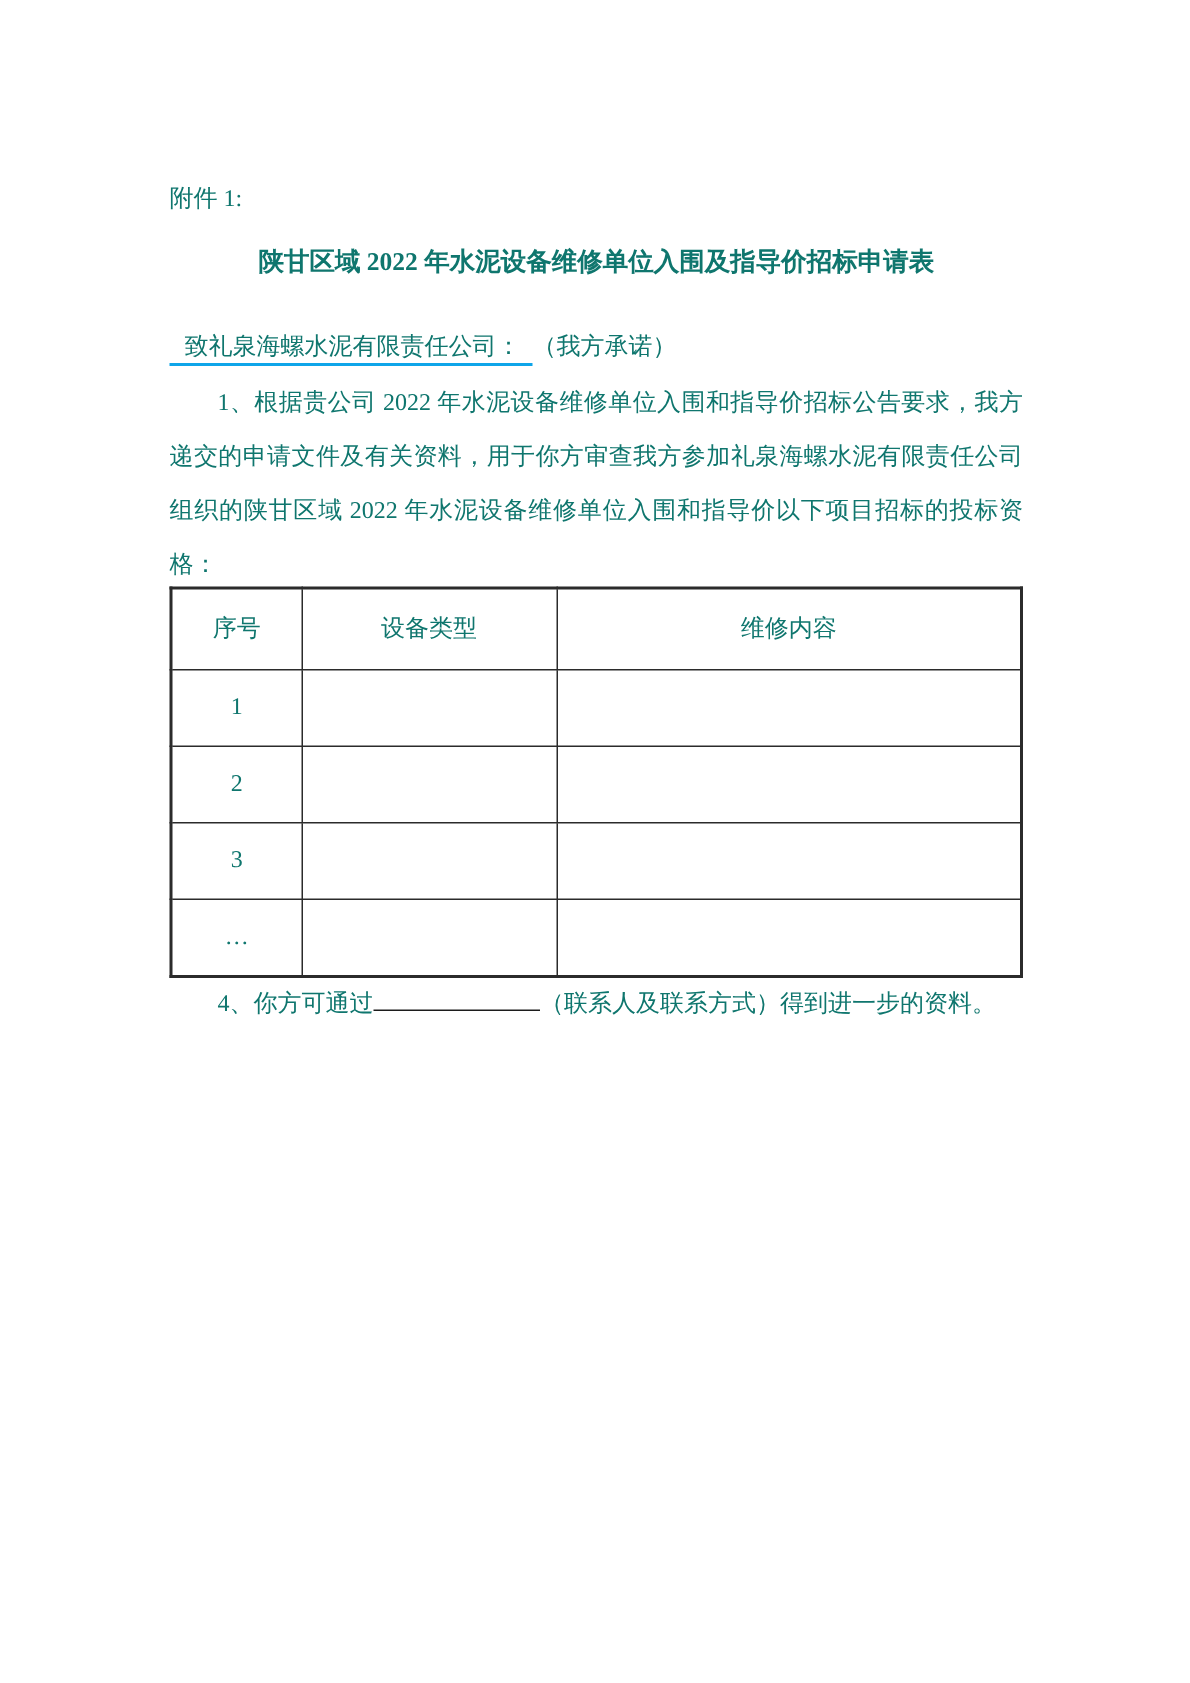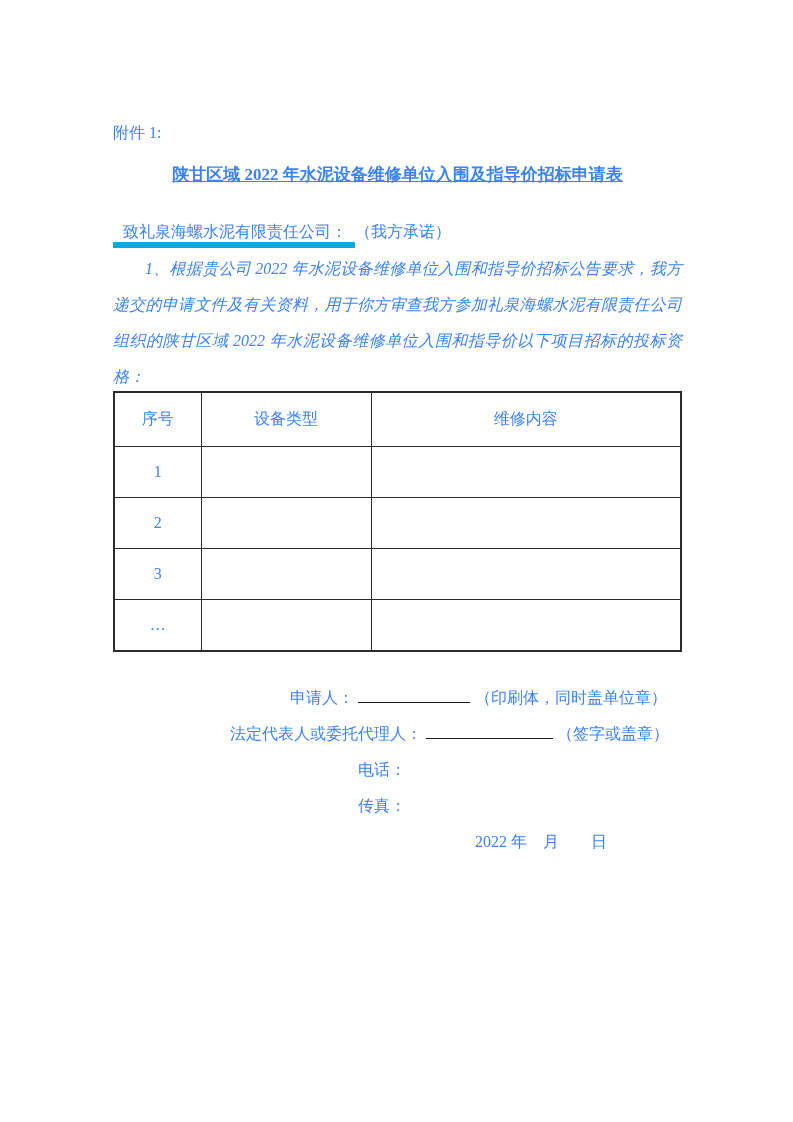--- a/index.html
+++ b/index.html
@@ -2,58 +2,56 @@
 <html><head>
 <meta charset="utf-8">
 <style>
   * { box-sizing: border-box; }
   html, body { margin: 0; padding: 0; background: #ffffff; }
   .page {
     position: relative;
     width: 793px;
     height: 1122px;
     background: #ffffff;
-    color: #3b82f6;
+    color: #0f766e;
     font-family: "Liberation Serif", "DejaVu Serif", serif;
     overflow: hidden;
   }
   .content {
     position: absolute;
     left: 113px;
     top: 118px;
     width: 569px;
   }
   .attachment {
     font-size: 16px;
     line-height: 30px;
   }
   .doc-title {
     font-size: 17px;
     font-weight: bold;
     text-align: center;
     line-height: 30px;
     margin: 12px 0 0 0;
-    text-decoration: underline;
   }
   .salutation {
     margin-top: 26px;
     font-size: 16px;
     line-height: 32px;
   }
   .underlined-name {
-    border-bottom: 6px solid #0ea5e9;
+    border-bottom: 2px solid #0ea5e9;
     padding: 0 8px 2px 10px;
   }
   .para {
     font-size: 16px;
     line-height: 36px;
     text-align: justify;
     text-indent: 2em;
     margin: 0;
-    font-style: italic;
   }
   .para-first { margin-top: 3px; }
   .bid-table {
     width: 100%;
     border-collapse: collapse;
     table-layout: fixed;
     margin-top: -4px;
     border: 2px solid #2b2b2b;
   }
   .bid-table th, .bid-table td {
@@ -135,24 +133,18 @@
         <tr>
           <td>…</td>
           <td></td>
           <td></td>
         </tr>
       </tbody>
     </table>
 
 
 
+    <p class="para"><span>4、你方可通过</span><span class="blank blank-contact"></span><span>（联系人及联系方式）得到进一步的资料。</span></p>
 
 
-    <div class="sig-block">
-      <div class="sig-line sig-applicant"><span>申请人：</span><span class="blank blank-applicant"></span><span>（印刷体，同时盖单位章）</span></div>
-      <div class="sig-line sig-representative"><span>法定代表人或委托代理人：</span><span class="blank blank-representative"></span><span>（签字或盖章）</span></div>
-      <div class="sig-line sig-phone">电话：</div>
-      <div class="sig-line sig-fax">传真：</div>
-      <div class="sig-line sig-date">2022 年　月　　日</div>
-    </div>
 
   </div>
 </div>
 
 </body></html>

